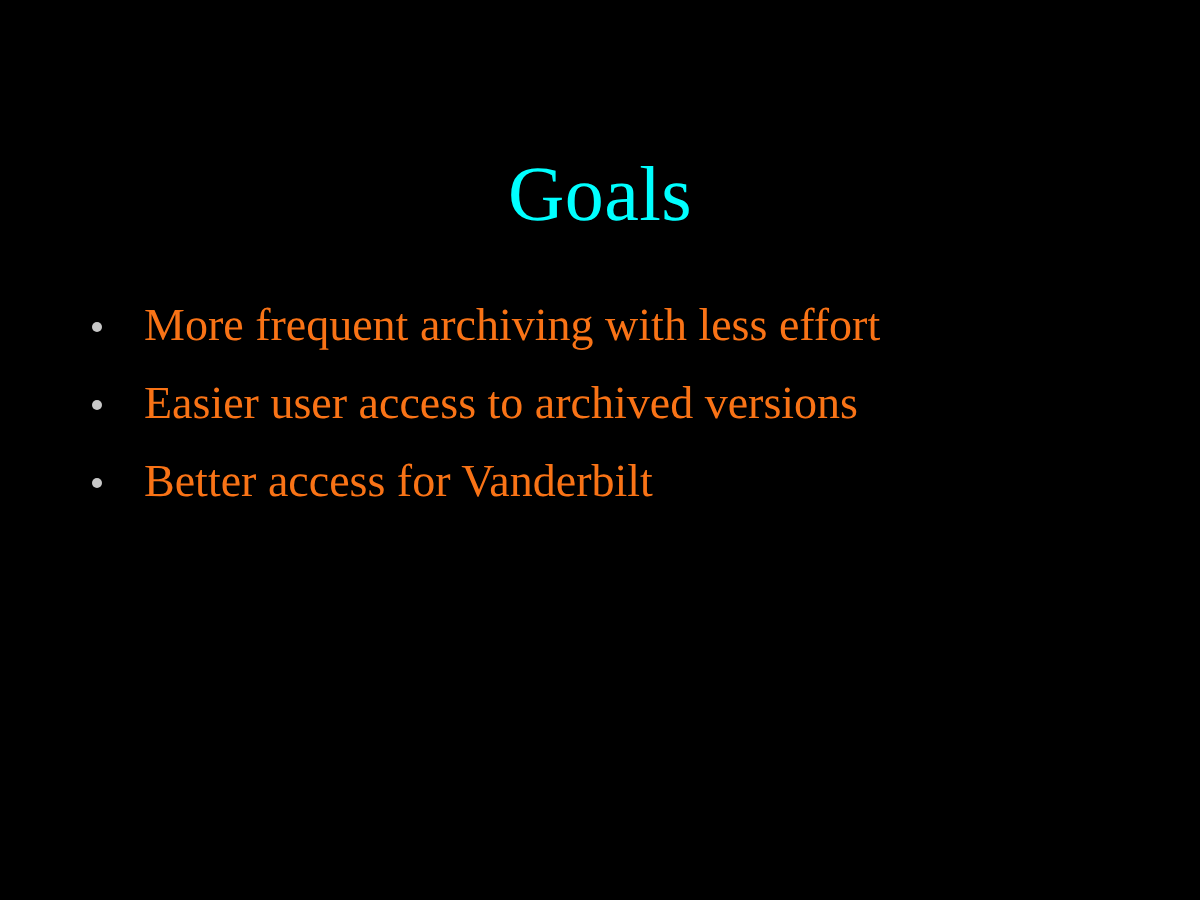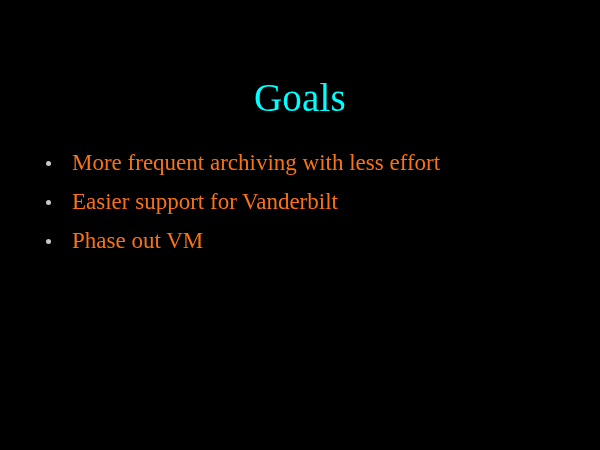--- a/index.html
+++ b/index.html
@@ -74,27 +74,27 @@
 
   <div class="slide-title">Goals</div>
 
   <ul class="bullet-list">
 
     <li class="bullet-item">
       <span class="bullet-marker"></span>
       <span class="bullet-text">More frequent archiving with less effort</span>
     </li>
 
+    <li class="bullet-item">
+      <span class="bullet-marker"></span>
+      <span class="bullet-text">Easier user access to archived versions</span>
+    </li>
 
 
     <li class="bullet-item">
       <span class="bullet-marker"></span>
-      <span class="bullet-text">Easier support for Vanderbilt</span>
+      <span class="bullet-text">Better access for Vanderbilt</span>
     </li>
 
-    <li class="bullet-item">
-      <span class="bullet-marker"></span>
-      <span class="bullet-text">Phase out VM</span>
-    </li>
 
   </ul>
 
 </div>
 
 </body></html>

